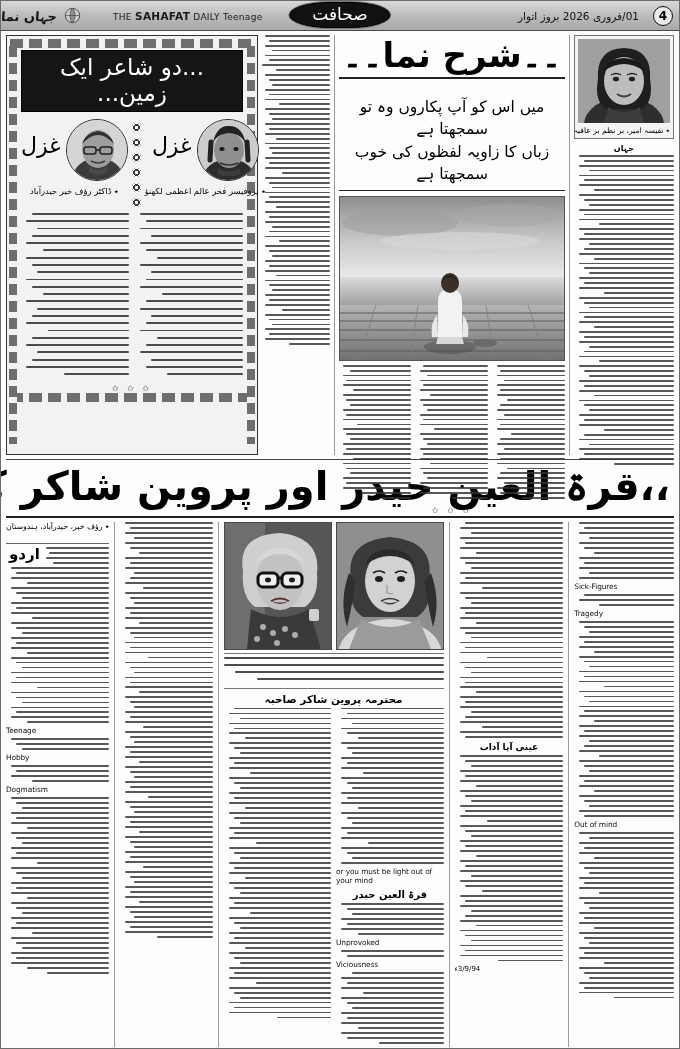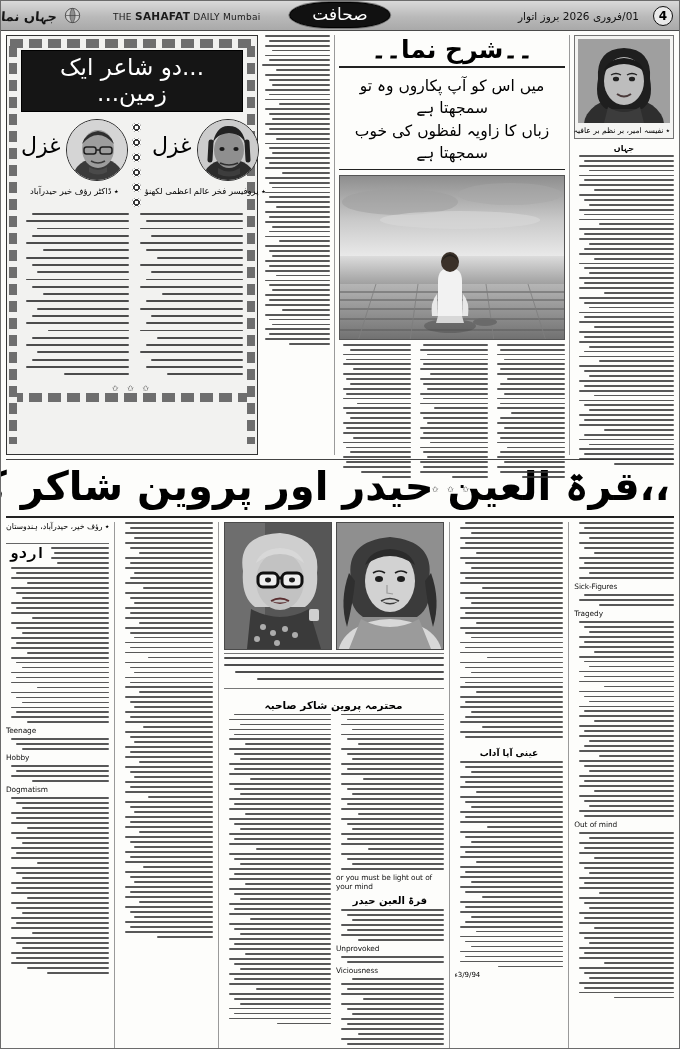--- a/index.html
+++ b/index.html
@@ -142,23 +142,23 @@
   .stars { text-align:center; direction:rtl; font-size:8px; letter-spacing:3px; margin-top:4px; color:#333;}
 
   
   .thin-col { width: 74px; }
   .thin-col .ln{ height:1.8px; margin-bottom:3.1px; background:#333;}
 
   
   .center-feature { width: 226px; }
   .cf-title {
     direction: rtl; text-align:center;
-    font-size: 25px; font-weight:bold;
+    font-size: 34px; font-weight:bold;
     border-bottom: 2.5px solid #222;
-    padding-bottom:2px; margin-bottom: 7px;
+    padding-bottom:2px; margin-bottom: 17px;
     letter-spacing:-.5px;
   }
   .cf-couplet {
     direction: rtl; text-align:center; font-size:15.5px;
     line-height:1.45; border-bottom:1.6px solid #222; padding-bottom:4px;
   }
   .cf-photo {
     margin-top:5px; width:100%; height:165px; overflow:hidden;
     border:1px solid #555;
   }
@@ -190,49 +190,48 @@
   .lcol { }
   .lcol .ln{height:1.85px;margin-bottom:3.15px;background:#333;}
   .lc-1{width:108px}
   .lc-2{width:118px}
   .lc-4{width:100px}
   .lc-5{width:112px}
   .center-photos{ display:flex; gap:4px; }
   .cp { width:108px; height:128px; overflow:hidden; border:1px solid #4a4a4a; background:#cfcfcf;}
   .photo-caption{ margin-top:3px; border-top:1px solid #777;border-bottom:1px solid #777; padding:3px 0;}
   .photo-caption .ln{height:2.3px;margin-bottom:4.6px;background:#262626;}
-  .sub-head{ direction:rtl; text-align:center; font-weight:bold; font-size:10.5px; margin:10px 0 3px; }
+  .sub-head{ direction:rtl; text-align:center; font-weight:bold; font-size:10.5px; margin:4px 0 3px; }
   .sub-head.small{font-size:9px}
   .eng-line{ font-size:7.4px; direction:ltr; text-align:left; margin:3px 0; color:#111; letter-spacing:-.1px;}
   .sign-line{ direction:rtl; text-align:center; font-weight:bold; font-size:10px; margin:4px 0 3px;}
   .date-line{direction:rtl;text-align:left;font-size:7px;margin-top:3px;}
   .drop-cap{
     float:right; direction:rtl; font-size:15px; font-weight:bold; line-height:1;
     margin:0 0 1px 3px;
-    font-family:Liberation Mono, monospace;
   }
   .byline{ direction:rtl; text-align:center; font-size:7.8px; margin-bottom:3px; border-bottom:1px solid #666; padding-bottom:12px;}
   .vrule{ width:1px; background:#9a9a9a; align-self:stretch;}
 </style>
 </head>
 <body>
 
 <div class="page">
 
   <div class="masthead">
     <div class="mh-left-logo">جہاں نما</div>
     <div class="mh-globe">
       <svg width="17" height="17" viewBox="0 0 20 20">
         <circle cx="10" cy="10" r="8.4" fill="#cfcfcf" stroke="#3a3a3a" stroke-width="1"></circle>
         <path d="M10 1.6 C6 5 6 15 10 18.4 C14 15 14 5 10 1.6 Z" fill="#8e8e8e" stroke="#3a3a3a" stroke-width=".7"></path>
         <line x1="1.8" y1="10" x2="18.2" y2="10" stroke="#3a3a3a" stroke-width=".7"></line>
       </svg>
     </div>
     <div class="mh-eng">
-      <span>THE </span><b>SAHAFAT</b><span> DAILY Mumbai</span>
+      <span>THE </span><b>SAHAFAT</b><span> DAILY Teenage</span>
     </div>
     <div class="mh-logo-wrap">
       <div class="mh-logo">صحافت</div>
     </div>
     <div class="mh-date">01/فروری 2026 بروز اتوار</div>
     <div class="mh-pageno">4</div>
   </div>
 
   <div class="body-area">
 

